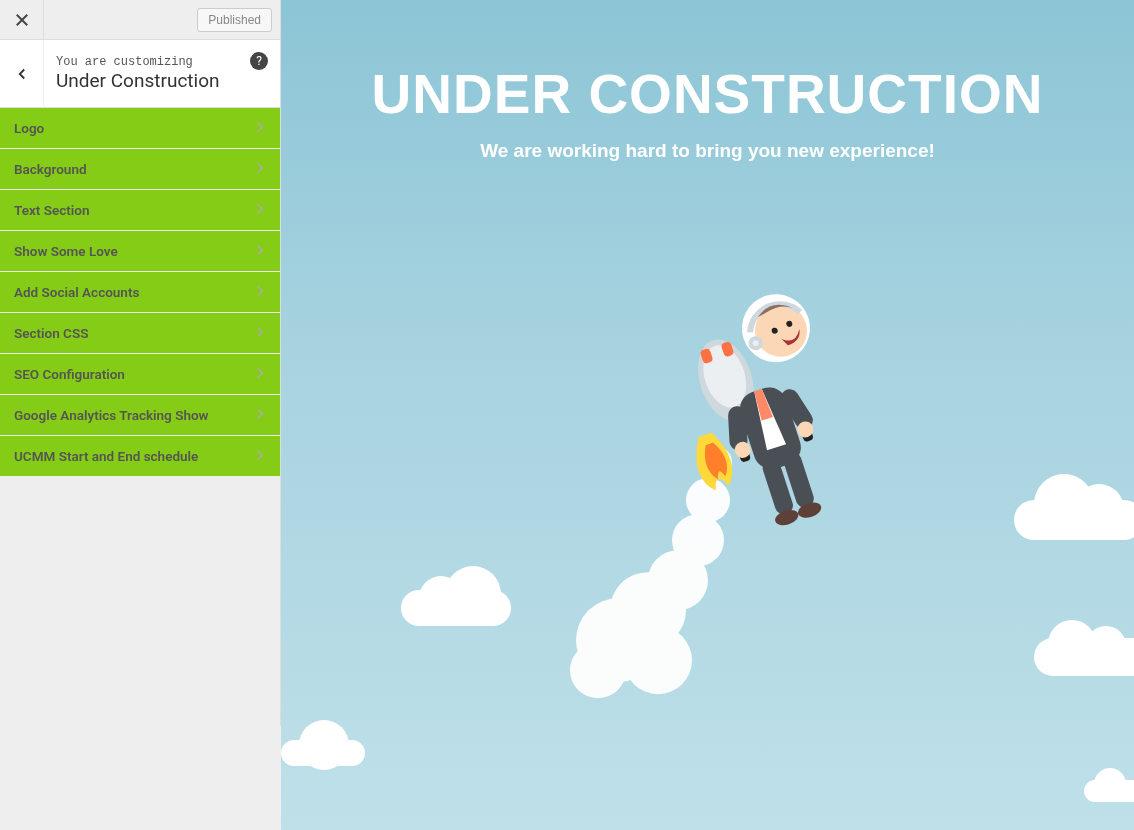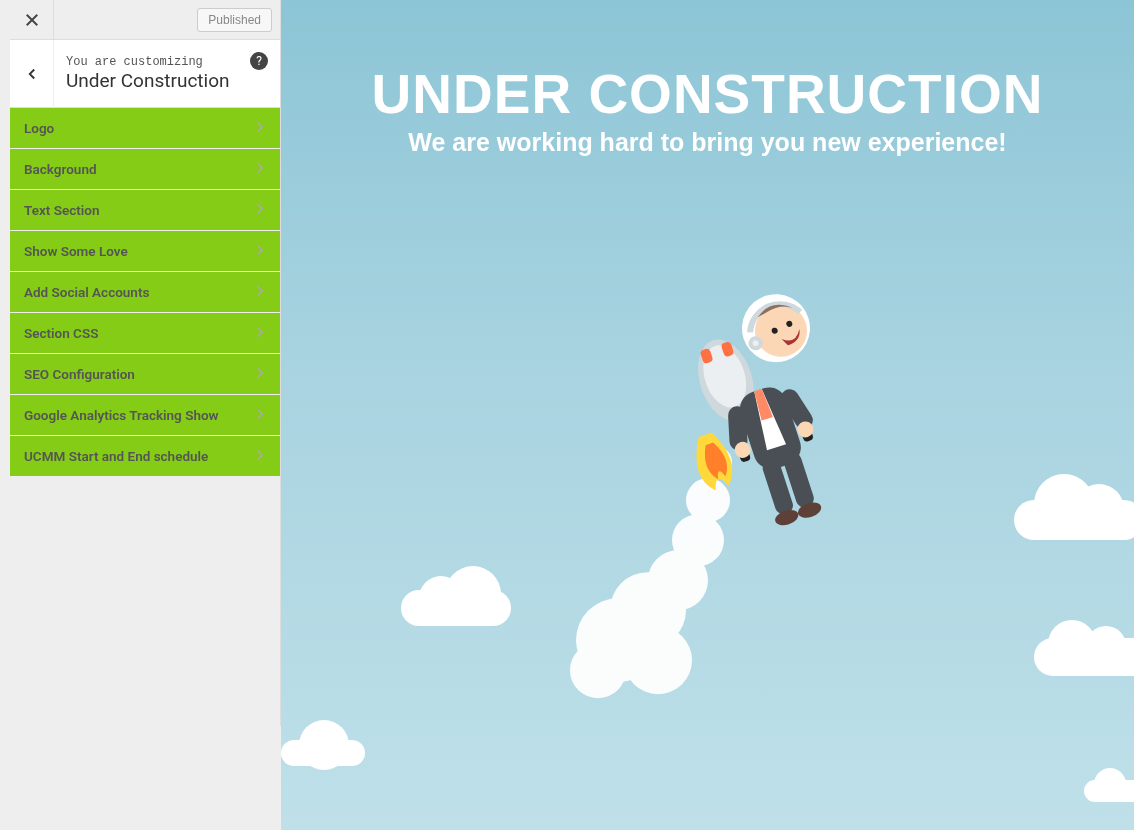--- a/index.html
+++ b/index.html
@@ -4,21 +4,20 @@
 <style>
   * { box-sizing: border-box; margin: 0; padding: 0; }
   body {
     font-family: -apple-system, BlinkMacSystemFont, "Segoe UI", Roboto, Oxygen-Sans, Ubuntu, Cantarell, "Helvetica Neue", sans-serif;
     width: 1134px; height: 830px; overflow: hidden;
     display: flex; background: #eee;
   }
   .sidebar {
     width: 281px; height: 726px; background: #eeeeee; display: flex; flex-direction: column;
     border-right: 1px solid #ddd;
-    padding-left: 10px;
   }
   .topbar {
     height: 40px; display: flex; align-items: center; justify-content: space-between;
     background: #eeeeee; border-bottom: 1px solid #ddd; padding: 0 8px 0 0;
   }
   .close-btn {
     width: 44px; height: 40px; display: flex; align-items: center; justify-content: center;
     border-right: 1px solid #ddd; color: #444; cursor: pointer;
   }
   .close-btn svg { width: 14px; height: 14px; }
@@ -53,21 +52,21 @@
   .chevron svg { width: 12px; height: 12px; }
   .preview {
     flex: 1; position: relative; overflow: hidden;
     background: linear-gradient(to bottom, #8cc5d6 0%, #a6d2df 40%, #bfe0e9 100%);
   }
   .preview-text {
     text-align: center; color: #fff; padding-top: 62px;
     font-family: Arial, Helvetica, sans-serif;
   }
   .preview-title { font-size: 55px; font-weight: 800; letter-spacing: 1px; }
-  .preview-sub { font-size: 25px; font-weight: 700; margin-top: 2px; }
+  .preview-sub { font-size: 19px; font-weight: 700; margin-top: 14px; }
   .cloud {
     position: absolute; background: #fff; border-radius: 50px;
   }
   .cloud::before, .cloud::after {
     content: ""; position: absolute; background: #fff; border-radius: 50%;
   }
   .c1 { width: 110px; height: 36px; left: 120px; top: 590px; }
   .c1::before { width: 44px; height: 44px; top: -14px; left: 18px; }
   .c1::after { width: 56px; height: 56px; top: -24px; left: 44px; }
   .c2 { width: 84px; height: 26px; left: 0px; top: 740px; }

